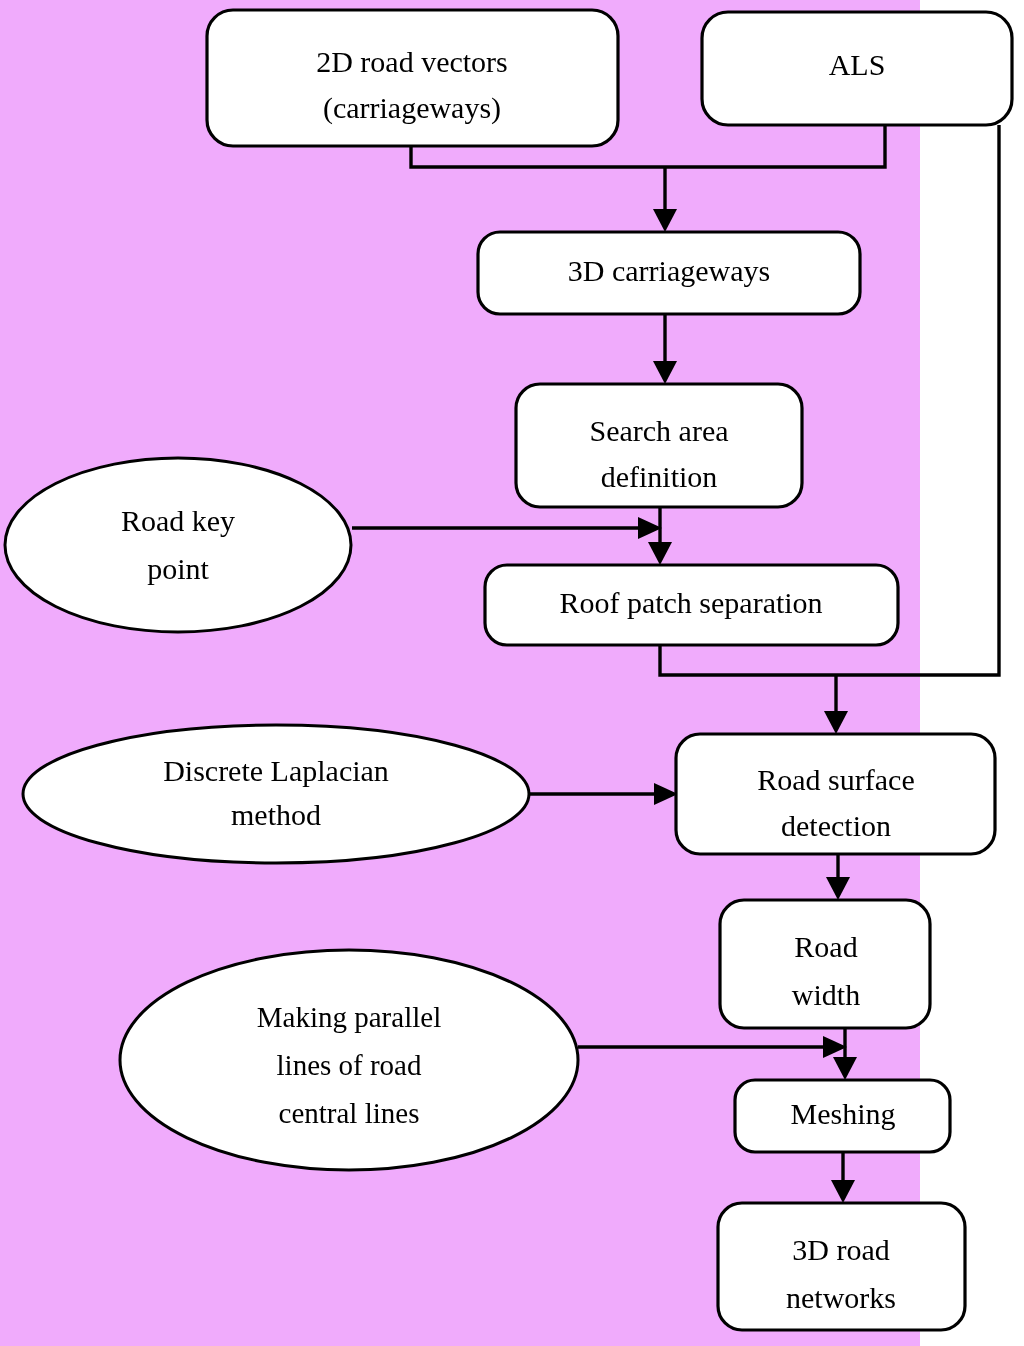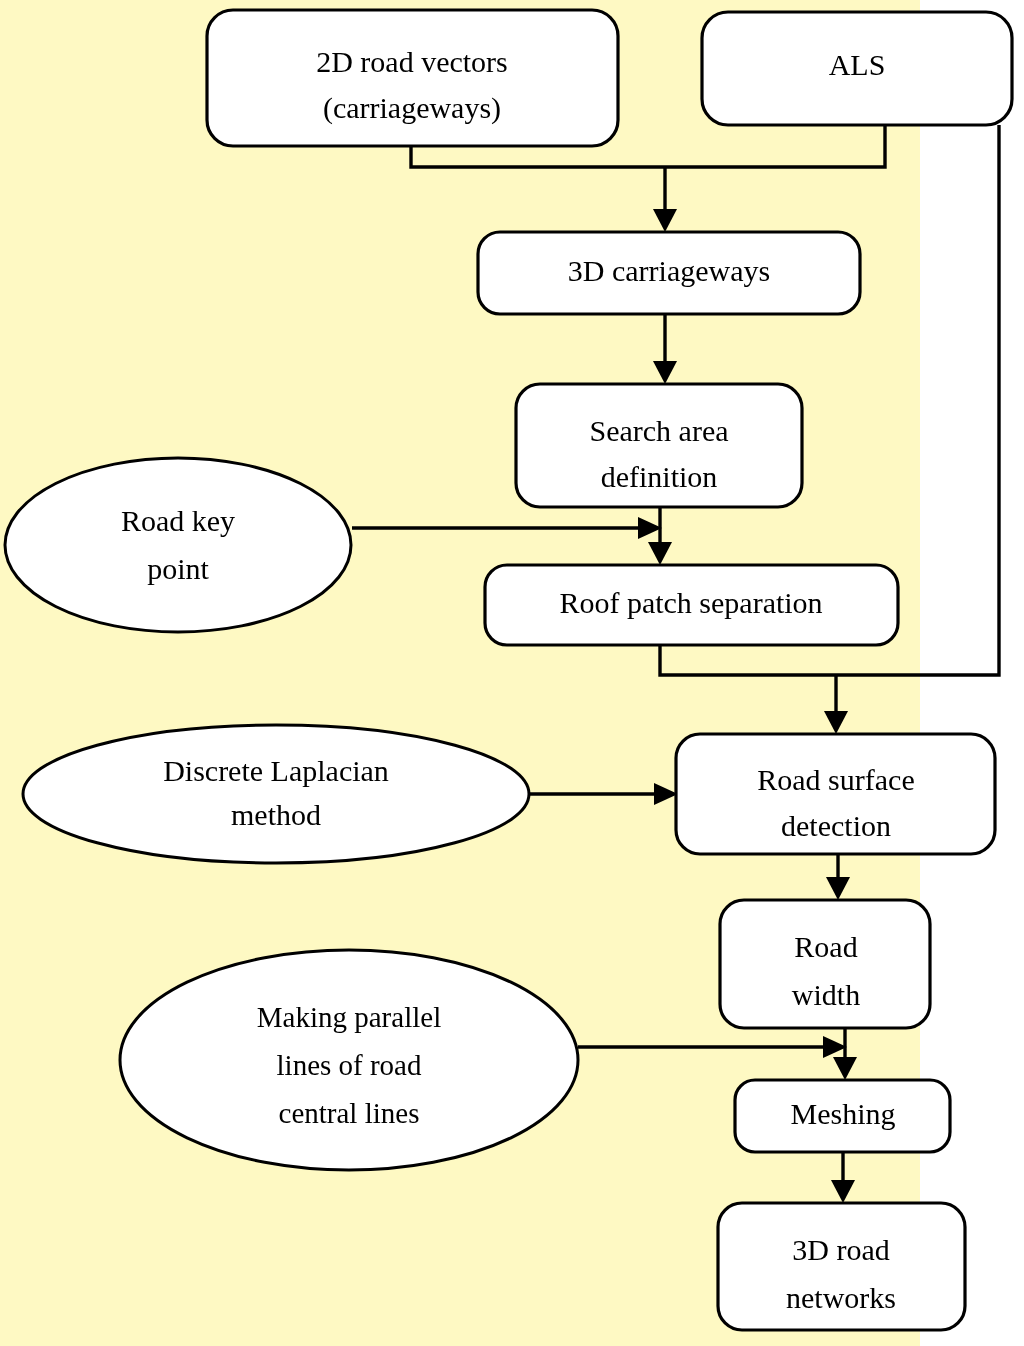--- a/index.html
+++ b/index.html
@@ -4,21 +4,21 @@
 <style>
   html, body {
     margin: 0;
     padding: 0;
     background: #ffffff;
   }
   #diagram-root {
     position: relative;
     width: 920px;
     height: 1346px;
-    background: #fef9c3;
+    background: #f0abfc;
     font-family: "Liberation Serif", "DejaVu Serif", serif;
     text-align: right;
   }
   svg#flowchart {
     display: block;
     width: 1024px;
     height: 1346px;
   }
   .node-shape {
     fill: #ffffff;

